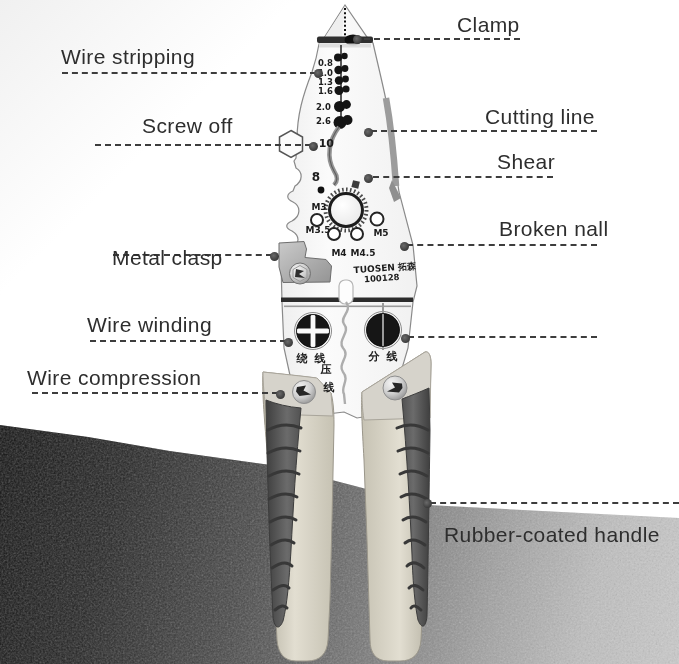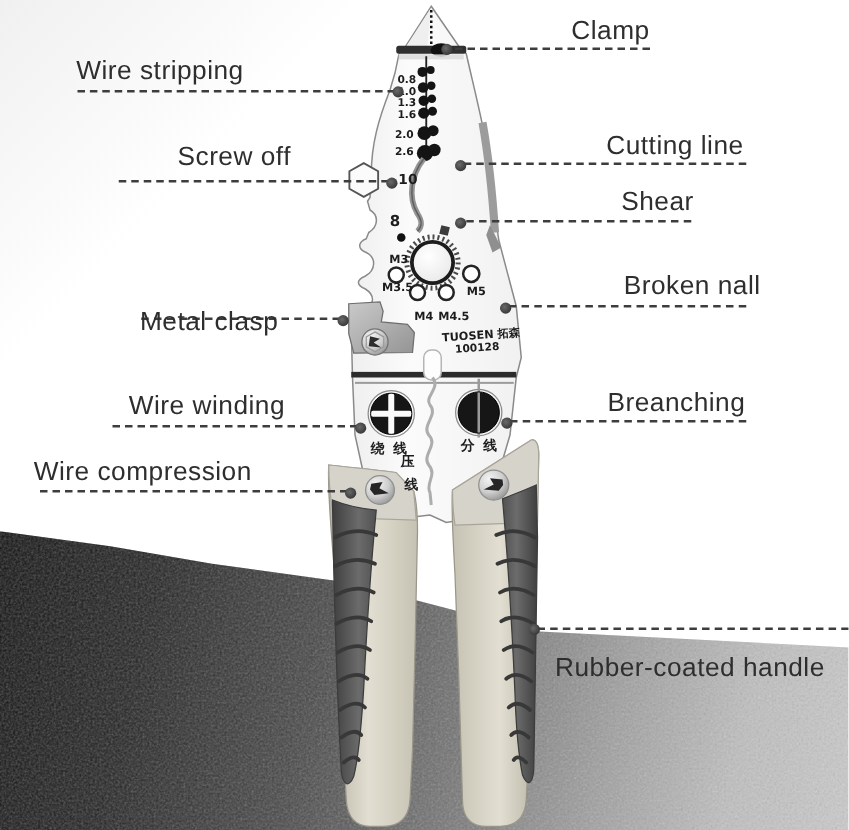--- a/index.html
+++ b/index.html
@@ -230,25 +230,24 @@
   <div class="callout-dot" style="left:363.5px;top:173.5px;"></div>
 
   <div class="callout-text" style="left:112px;top:228px;margin-top:18px;">Metal clasp</div>
   <div class="callout-line" style="left:113px;top:254px;width:159px;"></div>
   <div class="callout-dot" style="left:269.5px;top:252px;"></div>
 
   <div class="callout-text" style="left:499px;top:217px;">Broken nall</div>
   <div class="callout-line" style="left:407px;top:244px;width:190px;"></div>
   <div class="callout-dot" style="left:399.5px;top:241.5px;"></div>
 
-  <div class="callout-text" style="left:87px;top:313px;margin-left:16px;">Wire winding</div>
+  <div class="callout-text" style="left:87px;top:313px;">Wire winding</div>
   <div class="callout-line" style="left:90px;top:340px;width:196px;"></div>
   <div class="callout-dot" style="left:283.5px;top:337.5px;"></div>
 
-  <div class="callout-text" style="left:486px;top:311px;">Breanching</div>
   <div class="callout-line" style="left:408px;top:336px;width:189px;"></div>
   <div class="callout-dot" style="left:400.5px;top:333.5px;"></div>
 
   <div class="callout-text" style="left:27px;top:366px;">Wire compression</div>
   <div class="callout-line" style="left:32px;top:392px;width:246px;"></div>
   <div class="callout-dot" style="left:275.5px;top:389.5px;"></div>
 
   <div class="callout-text" style="left:444px;top:475px;margin-top:48px;">Rubber-coated handle</div>
   <div class="callout-line" style="left:430px;top:502px;width:249px;"></div>
   <div class="callout-dot" style="left:422.5px;top:498.5px;"></div>

